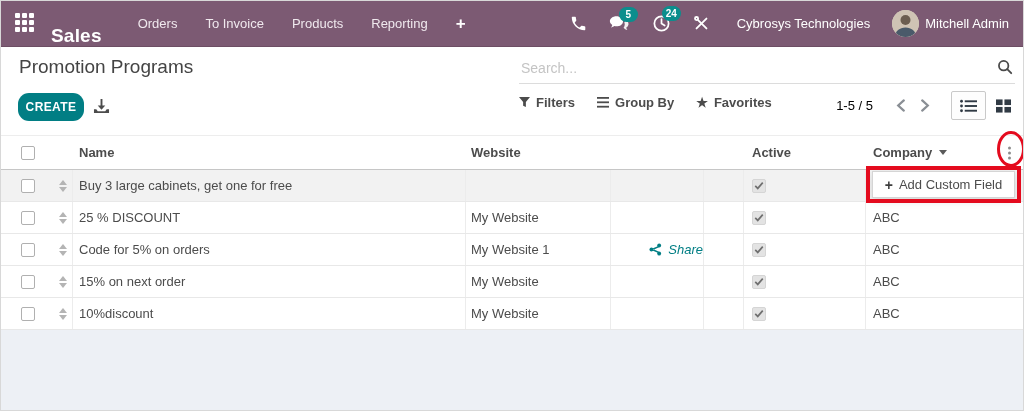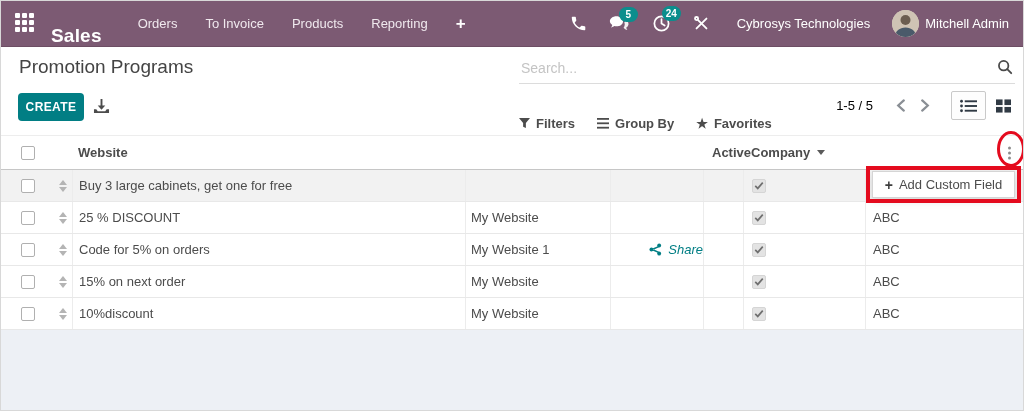--- a/index.html
+++ b/index.html
@@ -36,23 +36,23 @@
   .control-panel { position:relative; height:88px; background:#fff; }
   .page-title { position:absolute; left:18px; top:9px; font-size:19px; font-weight:400; color:#444; }
   .search-box { position:absolute; left:518px; top:8px; width:496px; }
   .search-box input { width:100%; border:none; border-bottom:1px solid #dcdcdc; outline:none;
             font-size:14px; padding:5px 26px 7px 2px; color:#4c4c4c;
             font-family:"Liberation Sans", sans-serif; }
   .search-box input::placeholder { color:#c4c4c4; }
   .search-box .mag { position:absolute; right:2px; top:4px; }
   .btn-create { position:absolute; left:17px; top:46px; width:66px; height:28px; background:#017e84;
             color:#fff; font-size:12px; font-weight:bold; letter-spacing:.4px; border:none;
-            border-radius:4px; cursor:pointer; font-family:"Liberation Sans", sans-serif; }
+            border-radius:11px; cursor:pointer; font-family:"Liberation Sans", sans-serif; }
   .dl-btn { position:absolute; left:92px; top:51px; cursor:pointer; }
-  .filter-bar { position:absolute; left:518px; top:62px; height:28px; display:flex;
+  .filter-bar { position:absolute; left:518px; top:41px; height:28px; display:flex;
             align-items:center; gap:22px; }
   .filter-item { display:flex; align-items:center; gap:6px; font-size:13px; font-weight:bold;
             color:#4c4c4c; cursor:pointer; }
   .star-g { color:#4c4c4c; font-size:13px; line-height:1; }
   .pager-zone { position:absolute; right:2px; top:44px; display:flex; align-items:center; }
   .pager-text { font-size:13px; color:#000000; margin-right:16px; }
   .pg-chev { padding:4px 7px; cursor:pointer; display:flex; align-items:center; }
   .view-toggles { display:flex; margin-left:14px; }
   .vt-btn { width:35px; height:29px; display:flex; align-items:center; justify-content:center;
             cursor:pointer; border:1px solid transparent; border-radius:2px; }
@@ -248,20 +248,21 @@
       </span>
     </div>
   </section>
 
   <section class="list-view">
     <div class="grid-row list-header">
       <div class="cell c-check">
           <span class="cb"></span>
         </div>
       <div class="cell c-handle"></div>
+      <div class="cell c-name">Name</div>
       <div class="cell c-web">Website</div>
       <div class="cell c-share"></div>
       <div class="cell c-sp"></div>
       <div class="cell c-active">Active</div>
       <div class="cell c-company">
         <span>Company</span>
           <span class="caret-down"></span>
       </div>
       <span class="vdots">
           <i></i>

